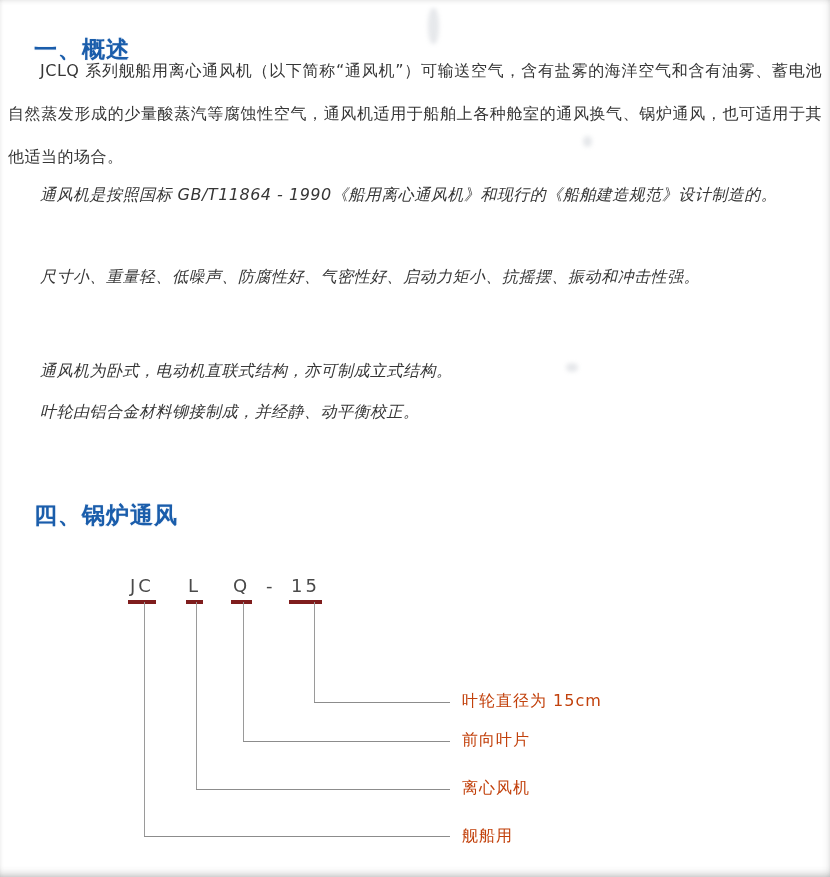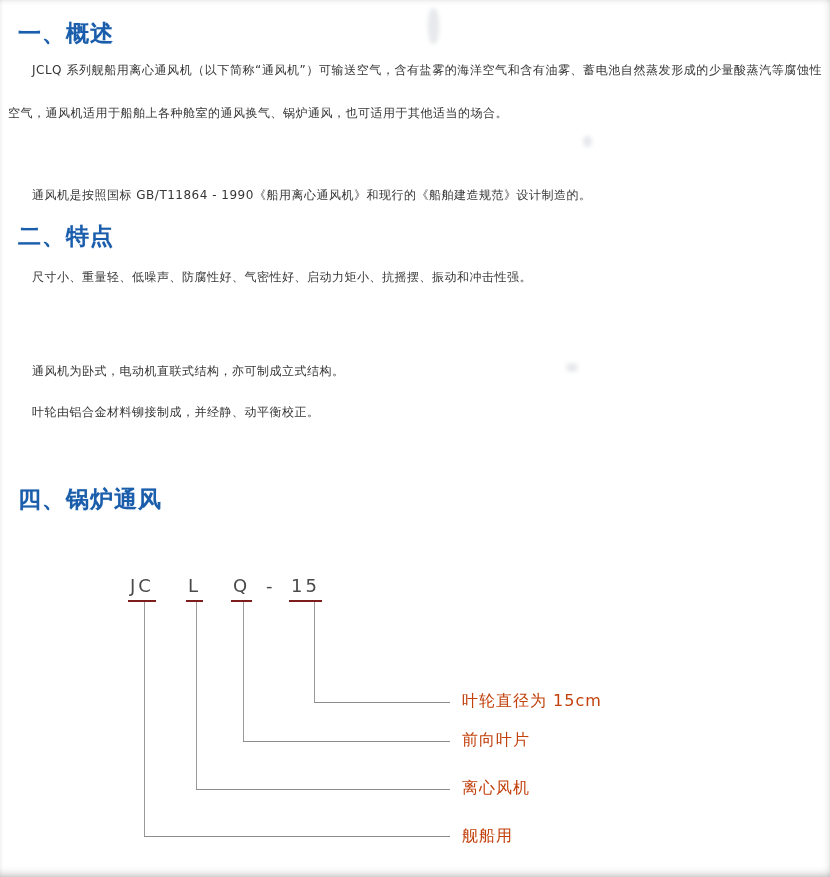--- a/index.html
+++ b/index.html
@@ -13,40 +13,40 @@
     position:absolute;left:0;top:0;width:830px;height:877px;
     background:#ffffff;
     box-shadow:
       inset 0 -8px 10px -7px rgba(60,60,60,.38),
       inset -5px 0 8px -6px rgba(60,60,60,.22),
       inset 0 4px 6px -5px rgba(60,60,60,.20),
       inset 4px 0 6px -6px rgba(60,60,60,.12);
     color:#363636;
   }
   .sec-heading{
-    position:absolute;left:18px;margin:0;
+    position:absolute;left:18px;margin:16px;
     color:#1a5dab;font-size:23px;font-weight:bold;
     letter-spacing:1px;white-space:nowrap;
     text-shadow:0 0 1px rgba(26,93,171,.35);
     text-align:center;
   }
   .body-text{
     position:absolute;left:8px;width:814px;margin:0;
-    font-size:12px;line-height:43px;color:#363636;
+    font-size:16px;line-height:43px;color:#363636;
     text-align:justify;text-justify:inter-ideograph;
     letter-spacing:.5px;
   }
   .indent{text-indent:2em;}
-  .one-line{line-height:22px;white-space:nowrap;}
+  .one-line{line-height:22px;white-space:nowrap;font-style:italic;}
   
   .diagram{position:absolute;left:0;top:560px;width:830px;height:300px;}
   .code-part{
     position:absolute;top:16px;
     font-size:18px;color:#4a4a4a;letter-spacing:3px;
-    padding:0 2px 4px 2px;border-bottom:2px solid #7f1d1d;
+    padding:0 2px 4px 2px;border-bottom:4px solid #7f1d1d;
     line-height:20px;white-space:nowrap;
   }
   .code-dash{border-bottom:none;padding-bottom:0;}
   .vline{position:absolute;width:1px;background:#9a9a9a;top:42px;}
   .hline{position:absolute;height:1px;background:#8c8c8c;}
   .leader-label{
     position:absolute;left:462px;
     font-size:16px;color:#c2410c;line-height:20px;
     letter-spacing:1px;white-space:nowrap;
   }
@@ -57,21 +57,20 @@
 <body>
 
 <div class="page">
 
   <h2 class="sec-heading" style="top:18px">一、概述</h2>
 
   <p class="body-text indent" style="top:49px">JCLQ 系列舰船用离心通风机（以下简称“通风机”）可输送空气，含有盐雾的海洋空气和含有油雾、蓄电池自然蒸发形成的少量酸蒸汽等腐蚀性空气，通风机适用于船舶上各种舱室的通风换气、锅炉通风，也可适用于其他适当的场合。</p>
 
   <p class="body-text indent one-line" style="top:184px">通风机是按照国标 GB/T11864 - 1990《船用离心通风机》和现行的《船舶建造规范》设计制造的。</p>
 
-  <h2 class="sec-heading" style="top:221px">二、特点</h2>
 
   <p class="body-text indent one-line" style="top:266px">尺寸小、重量轻、低噪声、防腐性好、气密性好、启动力矩小、抗摇摆、振动和冲击性强。</p>
 
 
   <p class="body-text indent one-line" style="top:360px">通风机为卧式，电动机直联式结构，亦可制成立式结构。</p>
 
   <p class="body-text indent one-line" style="top:401px">叶轮由铝合金材料铆接制成，并经静、动平衡校正。</p>
 
 
   <h2 class="sec-heading" style="top:484px">四、锅炉通风</h2>

